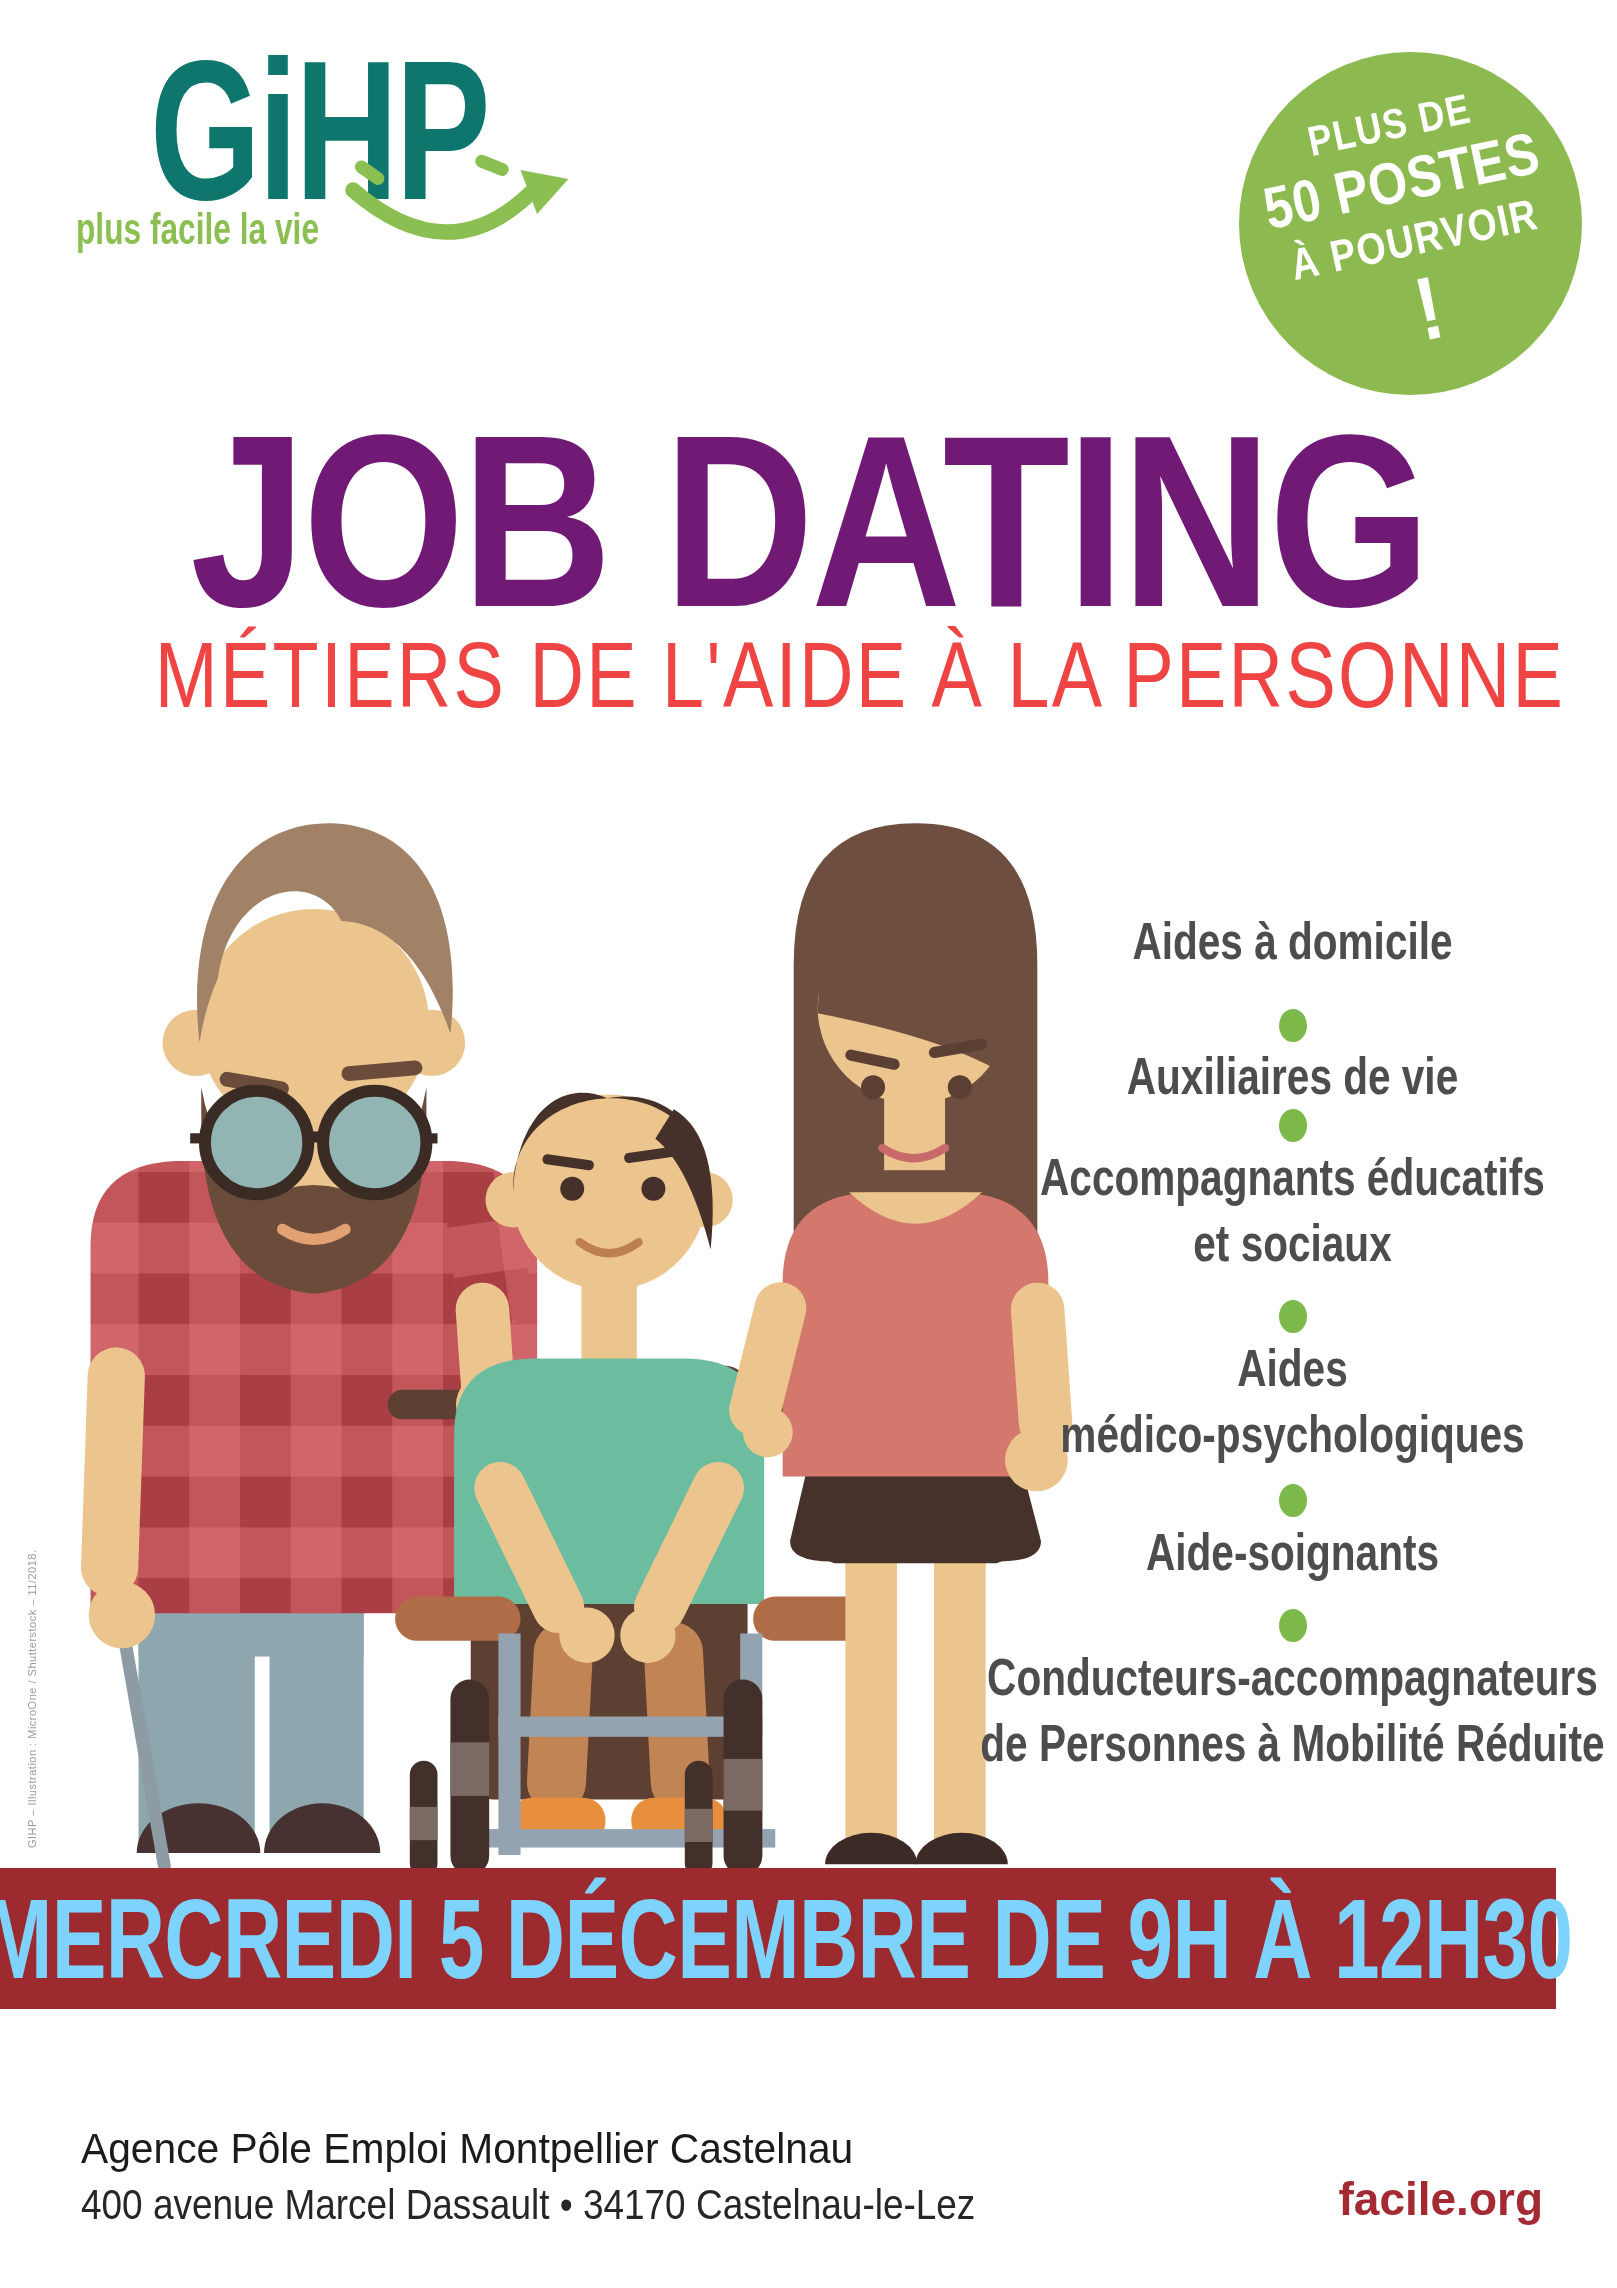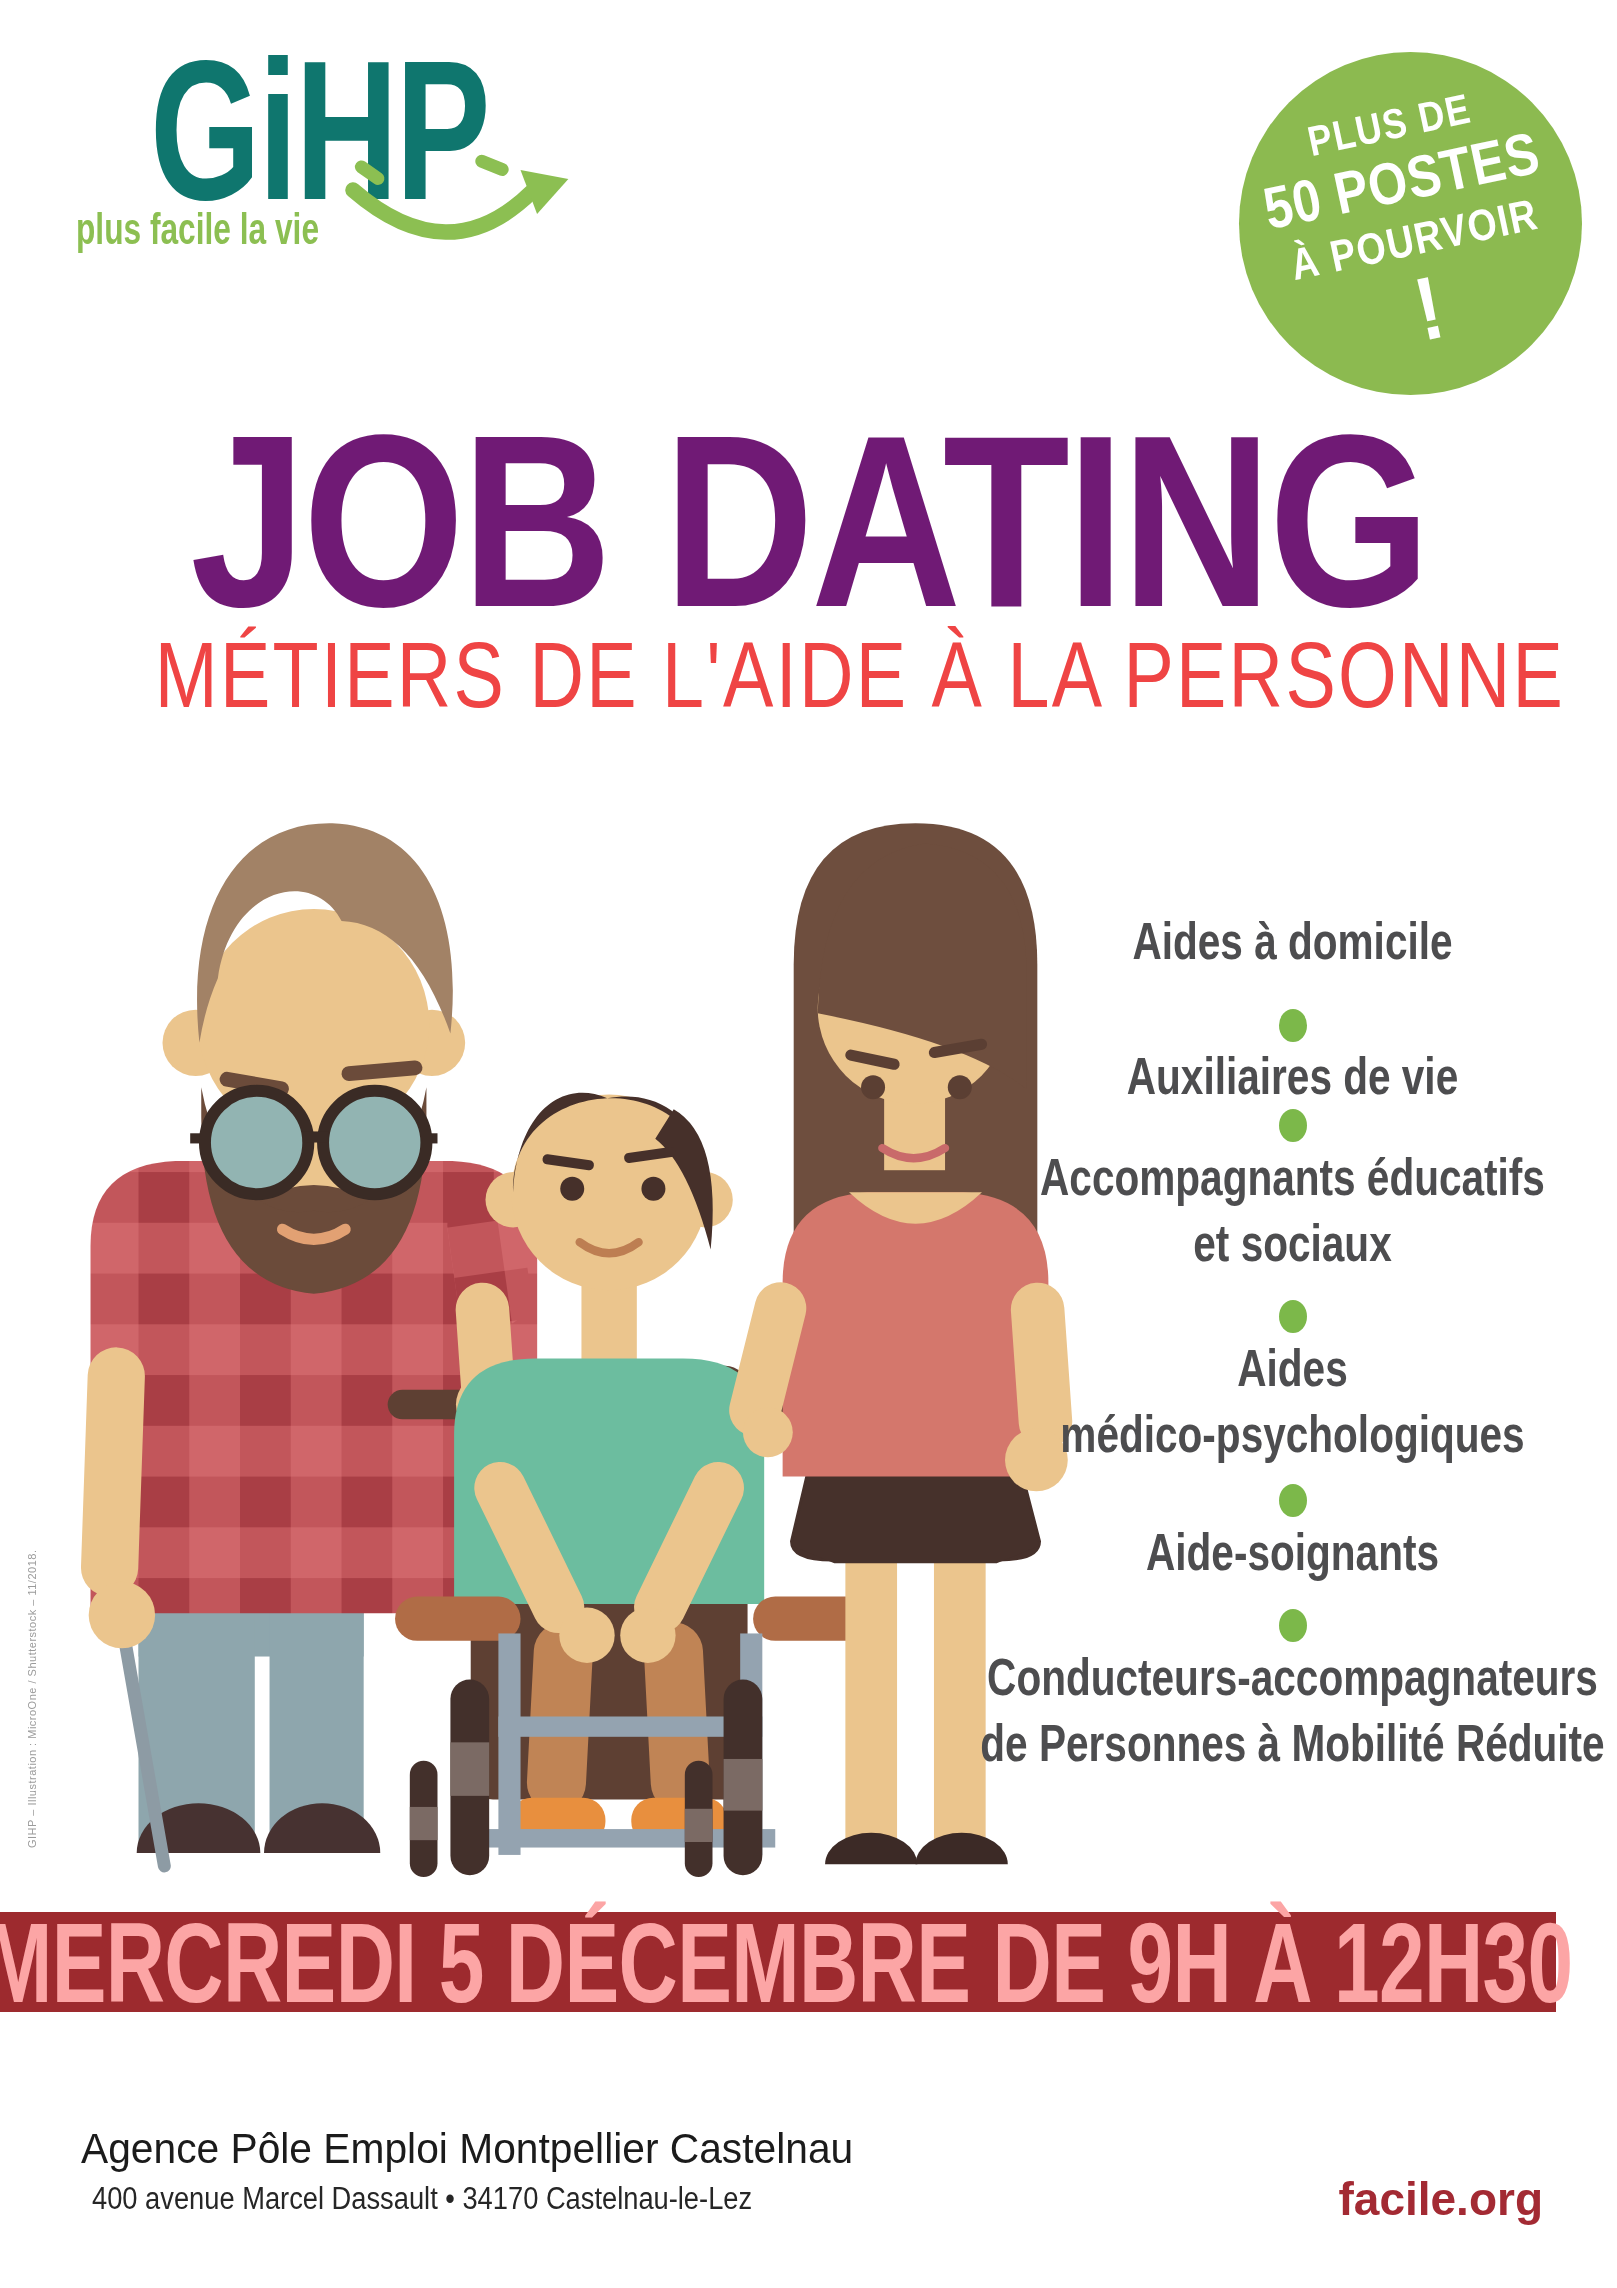--- a/index.html
+++ b/index.html
@@ -40,31 +40,31 @@
 
   
   .job{position:absolute;left:877px;width:831px;text-align:center;color:#4d4d4f;
     font-weight:bold;font-size:52px;line-height:66px;
     transform:scaleX(0.78);transform-origin:50% 0;}
   .job span{display:block;white-space:nowrap;}
   .dot{position:absolute;left:1279px;width:28px;height:33px;border-radius:50%;
     background:#7cb84a;}
 
   
-  .banner{position:absolute;left:0;top:1868px;width:1556px;height:100px;
+  .banner{position:absolute;left:0;top:1868px;width:1556px;height:141px;
     background:#9d2a2e;display:flex;align-items:center;justify-content:center;
-    color:#fca5a5;font-weight:bold;font-size:114px;letter-spacing:-0.9px;z-index:5;margin-top:44px;}
+    color:#7dd3fc;font-weight:bold;font-size:114px;letter-spacing:-0.9px;z-index:5;}
   .banner .squeeze{transform:scaleX(0.72);transform-origin:50% 50%;}
 
   
   .footer-agency{position:absolute;left:81px;top:2126px;font-size:42px;line-height:1.1;
     font-weight:normal;color:#1b1b1b;}
   .footer-agency .squeeze{transform:scaleX(0.97);transform-origin:0 50%;}
-  .footer-address{position:absolute;left:81px;top:2182px;font-size:31px;line-height:1.1;
-    font-weight:400;color:#262626;margin-left:11px;}
+  .footer-address{position:absolute;left:81px;top:2182px;font-size:42px;line-height:1.1;
+    font-weight:400;color:#262626;}
   .footer-address .squeeze{transform:scaleX(0.88);transform-origin:0 50%;}
   .footer-site{position:absolute;right:75px;top:2174px;font-size:46px;line-height:1.1;
     font-weight:bold;color:#a32a33;}
 
   
   .credit{position:absolute;left:26px;top:1848px;transform:rotate(-90deg);
     transform-origin:0 0;font-size:11px;color:#9b9b9b;white-space:nowrap;
     letter-spacing:0.5px;}
 
   .illu{position:absolute;left:37px;top:766px;width:1052px;height:1112px;}

